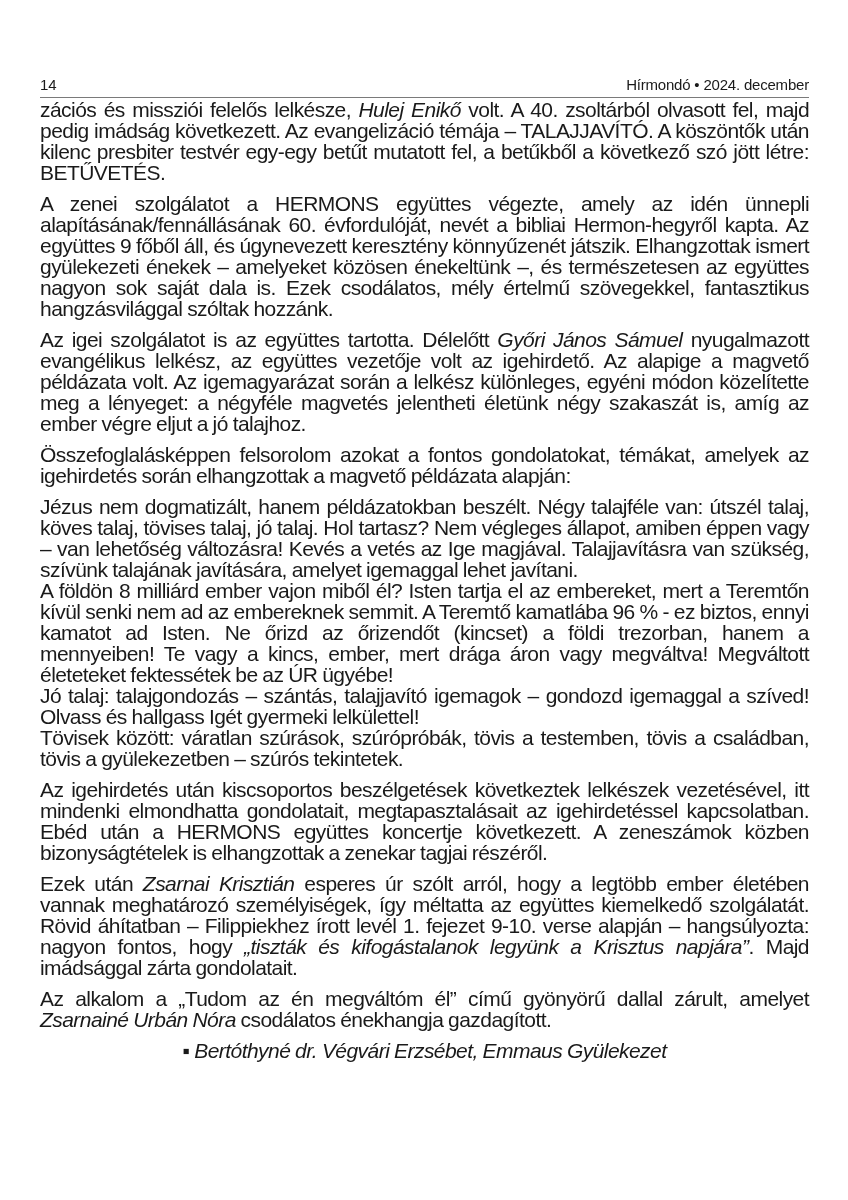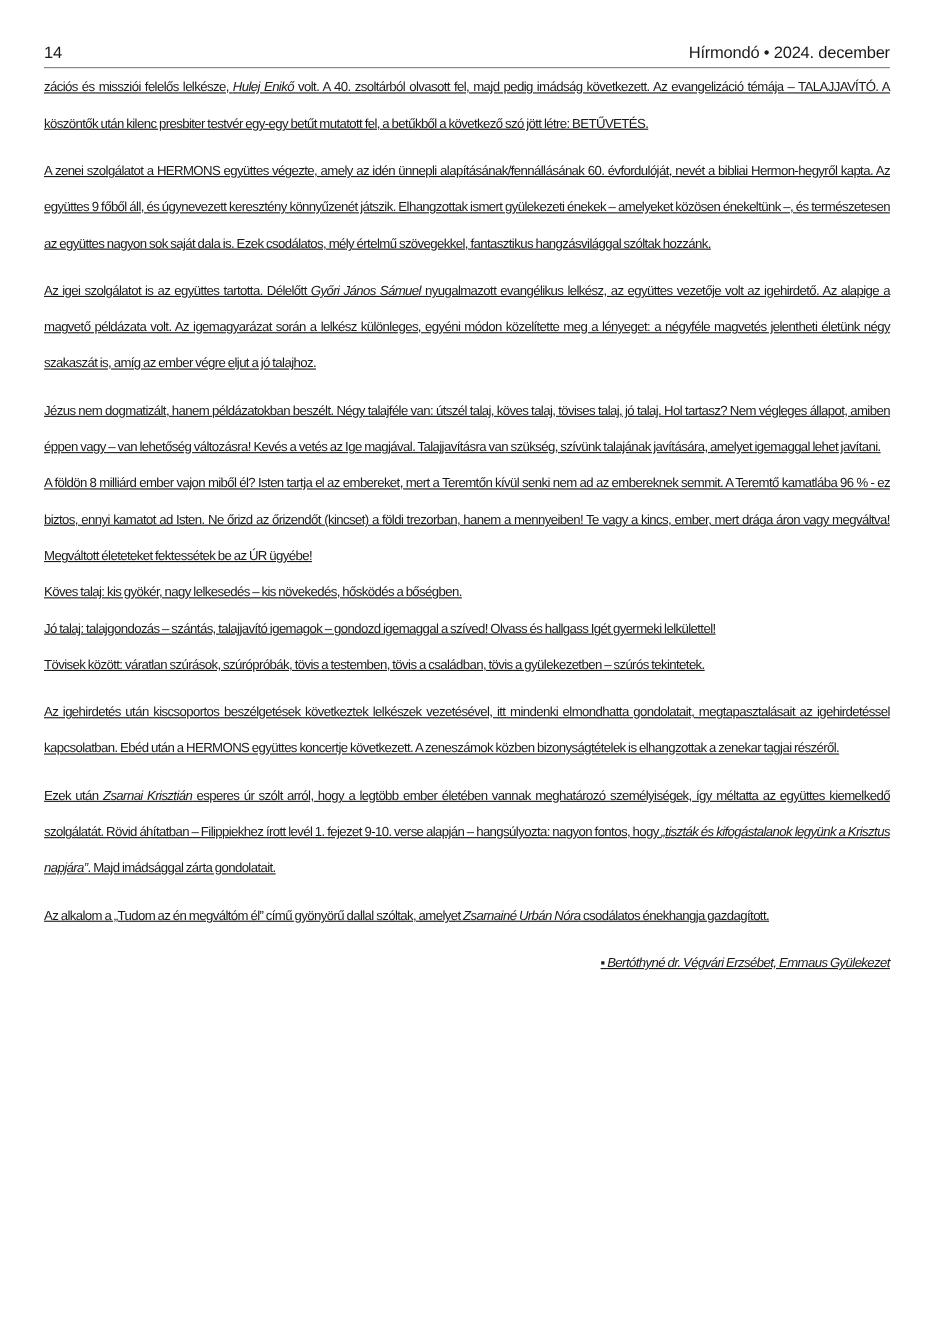--- a/index.html
+++ b/index.html
@@ -7,56 +7,56 @@
   .page {
     position: absolute; left: 40px; top: 40px; width: 769px;
     font-family: "Liberation Sans", sans-serif;
     color: #1a1a1a;
   }
   .header {
     display: flex; justify-content: space-between; align-items: flex-end;
     font-size: 15px; line-height: 18px; padding-bottom: 3px;
     border-bottom: 1.5px solid #7a7a7a;
     letter-spacing: -0.2px;
+    margin-top: 36px;
   }
   .body-text {
-    font-size: 12px; line-height: 33px;
+    font-size: 21px; line-height: 21px;
     text-align: justify;
     letter-spacing: -0.55px;
     word-spacing: -0.5px;
-    text-decoration: underline;
   }
   .body-text p { margin: 0; }
   .gap { margin-top: 10px !important; }
   .first { margin-top: 1px !important; }
   .signature {
-    text-align: right; font-style: italic; margin-top: 10px !important;
+    text-align: center; font-style: italic; margin-top: 10px !important;
   }
   em { font-style: italic; }
 </style>
 </head>
 <body>
 
 <div class="page">
   <div class="header">
     <span>14</span>
     <span>Hírmondó • 2024. december</span>
   </div>
 
   <div class="body-text" id="article-body">
 
   <p class="first"><span>zációs és missziói felelős lelkésze, </span><em>Hulej Enikő</em><span> volt. A 40. zsoltárból olvasott fel, majd pedig imádság következett. Az evangelizáció témája – TALAJJAVÍTÓ. A köszöntők után kilenc presbiter testvér egy-egy betűt mutatott fel, a betűkből a következő szó jött létre: BETŰVETÉS.</span></p>
       <p class="gap"><span>A zenei szolgálatot a HERMONS együttes végezte, amely az idén ünnepli alapításának/fennállásának 60. évfordulóját, nevét a bibliai Hermon-hegyről kapta. Az együttes 9 főből áll, és úgynevezett keresztény könnyűzenét játszik. Elhangzottak ismert gyülekezeti énekek – amelyeket közösen énekeltünk –, és természetesen az együttes nagyon sok saját dala is. Ezek csodálatos, mély értelmű szövegekkel, fantasztikus hangzásvilággal szóltak hozzánk.</span></p>
       <p class="gap"><span>Az igei szolgálatot is az együttes tartotta. Délelőtt </span><em>Győri János Sámuel</em><span> nyugalmazott evangélikus lelkész, az együttes vezetője volt az igehirdető. Az alapige a magvető példázata volt. Az igemagyarázat során a lelkész különleges, egyéni módon közelítette meg a lényeget: a négyféle magvetés jelentheti életünk négy szakaszát is, amíg az ember végre eljut a jó talajhoz.</span></p>
+      <p class="gap"><span>Összefoglalásképpen felsorolom azokat a fontos gondolatokat, témákat, amelyek az igehirdetés során elhangzottak a magvető példázata alapján:</span></p>
       <p class="gap"><span>Jézus nem dogmatizált, hanem példázatokban beszélt. Négy talajféle van: útszél talaj, köves talaj, tövises talaj, jó talaj. Hol tartasz? Nem végleges állapot, amiben éppen vagy – van lehetőség változásra! Kevés a vetés az Ige magjával. Talajjavításra van szükség, szívünk talajának javítására, amelyet igemaggal lehet javítani.</span></p>
       <p class=""><span>A földön 8 milliárd ember vajon miből él? Isten tartja el az embereket, mert a Teremtőn kívül senki nem ad az embereknek semmit. A Teremtő kamatlába 96 % - ez biztos, ennyi kamatot ad Isten. Ne őrizd az őrizendőt (kincset) a földi trezorban, hanem a mennyeiben! Te vagy a kincs, ember, mert drága áron vagy megváltva! Megváltott életeteket fektessétek be az ÚR ügyébe!</span></p>
-      <p class=""><span>Köves talaj: kis gyökér, nagy lelkesedés – kis növekedés, hősködés a bőségben.</span></p>
       <p class=""><span>Jó talaj: talajgondozás – szántás, talajjavító igemagok – gondozd igemaggal a szíved! Olvass és hallgass Igét gyermeki lelkülettel!</span></p>
       <p class=""><span>Tövisek között: váratlan szúrások, szúrópróbák, tövis a testemben, tövis a családban, tövis a gyülekezetben – szúrós tekintetek.</span></p>
       <p class="gap"><span>Az igehirdetés után kiscsoportos beszélgetések következtek lelkészek vezetésével, itt mindenki elmondhatta gondolatait, megtapasztalásait az igehirdetéssel kapcsolatban. Ebéd után a HERMONS együttes koncertje következett. A zeneszámok közben bizonyságtételek is elhangzottak a zenekar tagjai részéről.</span></p>
       <p class="gap"><span>Ezek után </span><em>Zsarnai Krisztián</em><span> esperes úr szólt arról, hogy a legtöbb ember életében vannak meghatározó személyiségek, így méltatta az együttes kiemelkedő szolgálatát. Rövid áhítatban – Filippiekhez írott levél 1. fejezet 9-10. verse alapján – hangsúlyozta: nagyon fontos, hogy </span><em>„tiszták és kifogástalanok legyünk a Krisztus napjára”</em><span>. Majd imádsággal zárta gondolatait.</span></p>
-      <p class="gap"><span>Az alkalom a „Tudom az én megváltóm él” című gyönyörű dallal szóltak, amelyet </span><em>Zsarnainé Urbán Nóra</em><span> csodálatos énekhangja gazdagított.</span></p>
+      <p class="gap"><span>Az alkalom a „Tudom az én megváltóm él” című gyönyörű dallal zárult, amelyet </span><em>Zsarnainé Urbán Nóra</em><span> csodálatos énekhangja gazdagított.</span></p>
     </div>
 
   <div class="body-text">
     <p class="signature">▪ Bertóthyné dr. Végvári Erzsébet, Emmaus Gyülekezet</p>
   </div>
 </div>
 
 </body></html>

